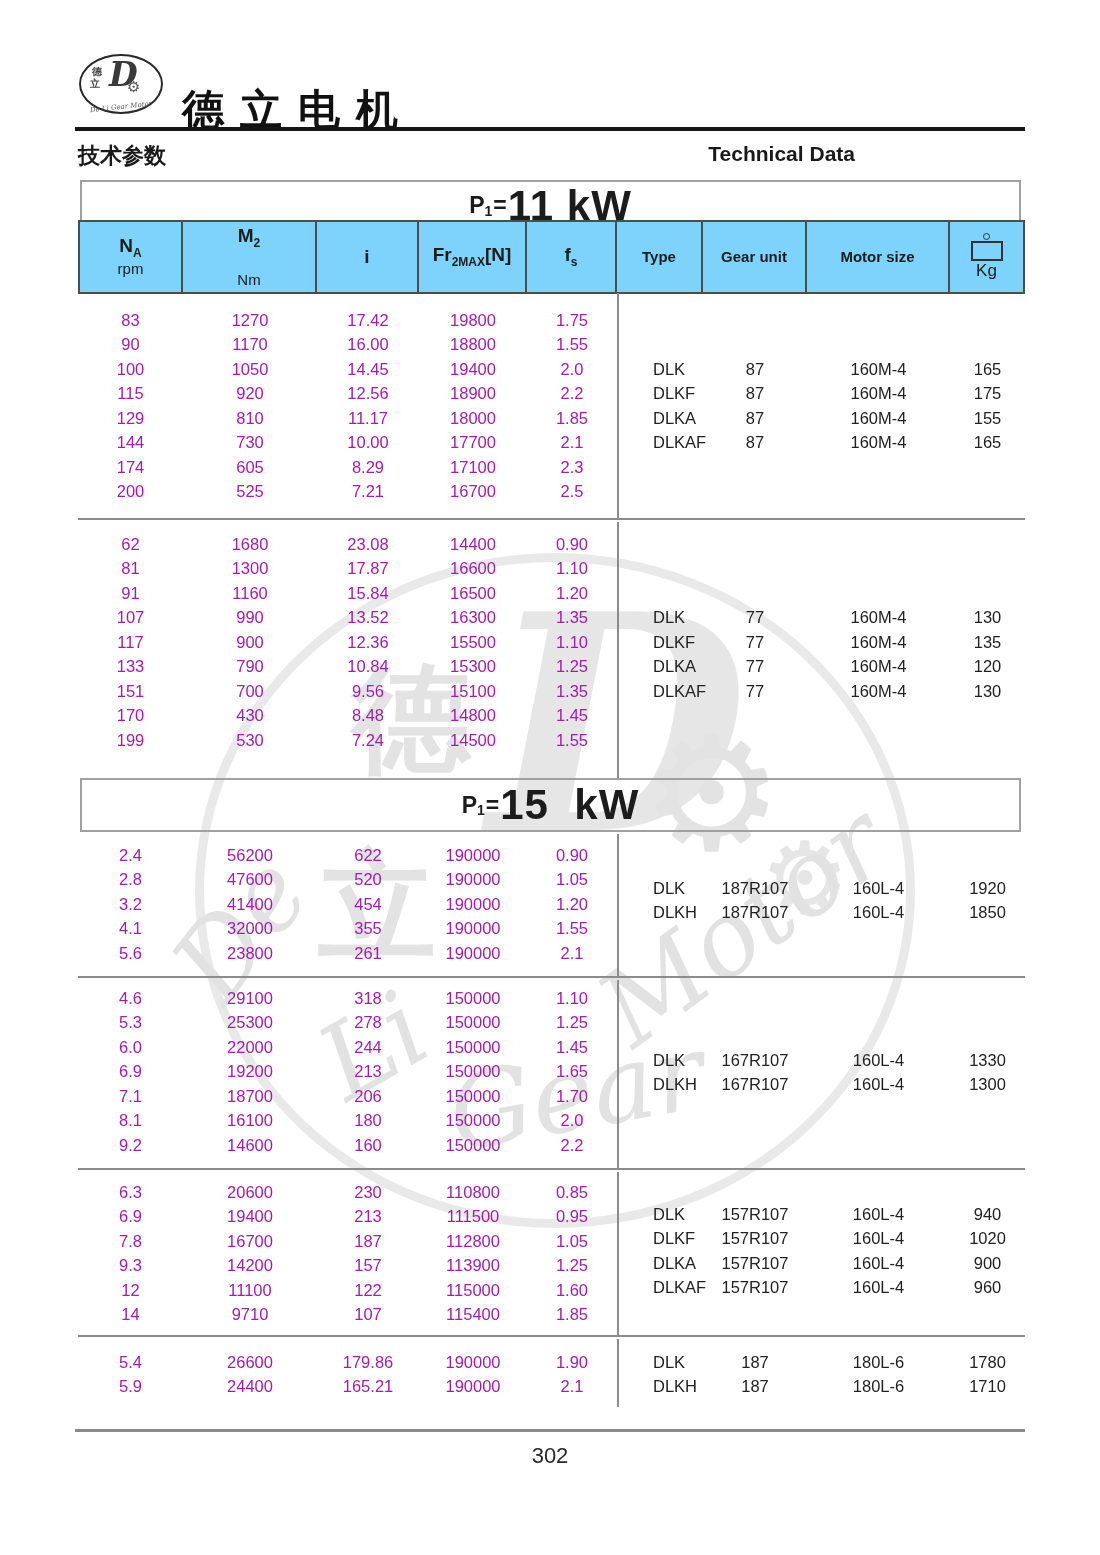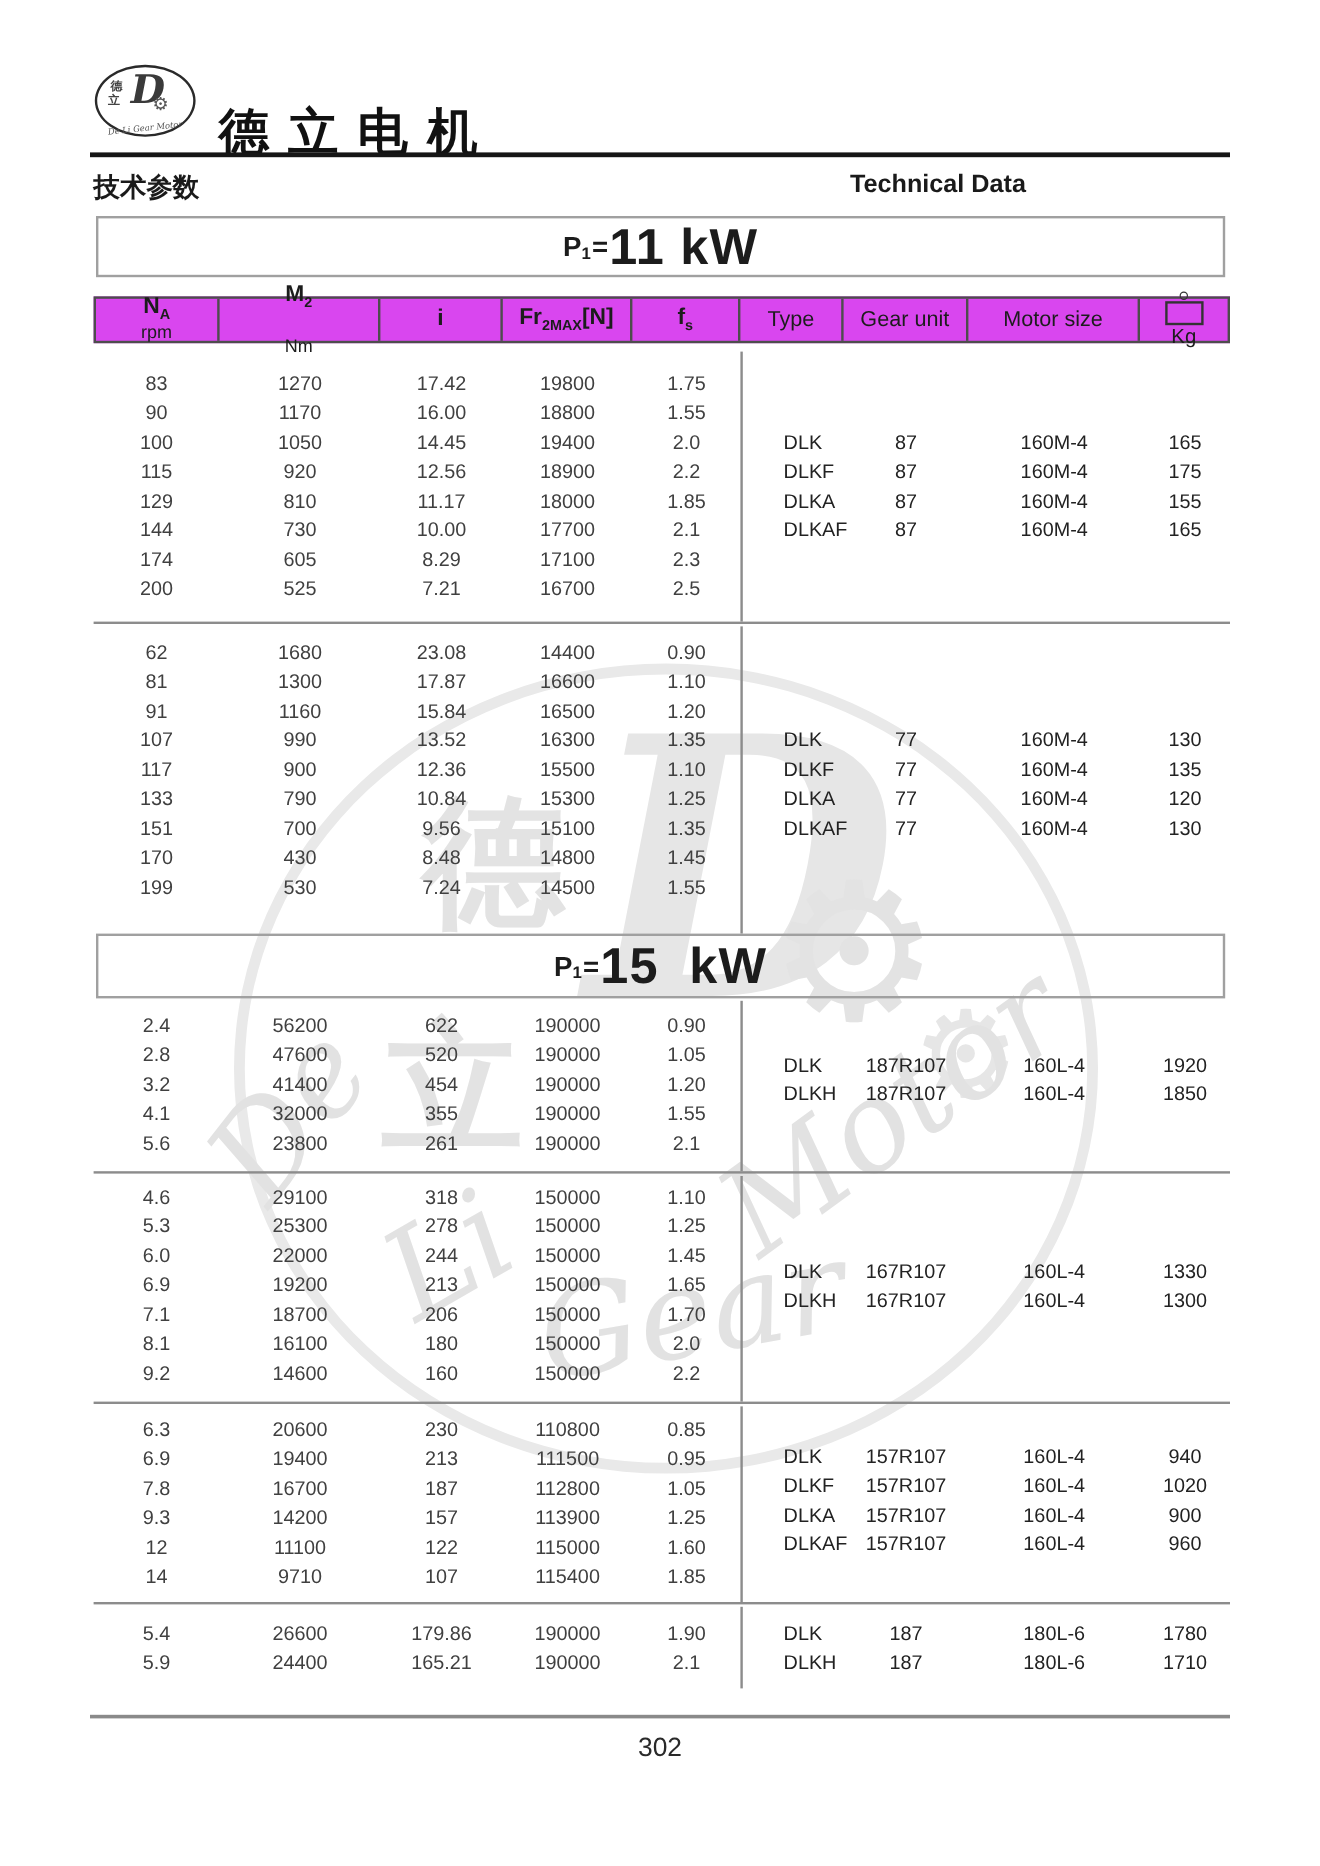--- a/index.html
+++ b/index.html
@@ -58,44 +58,44 @@
   .pbox { left:80px; width:941px; border:2px solid #a0a0a0; background:transparent;
           display:flex; align-items:center; justify-content:center; }
   .pbox-1 { top:180px; height:51px; }
   .pbox-2 { top:778px; height:54px; }
   .p-symbol { font-size:23px; font-weight:bold; }
   .p-sub { font-size:14px; font-weight:bold; position:relative; top:5px; }
   .p-eq { font-size:23px; font-weight:bold; margin:0 1px; }
   .p-val { font-size:42px; font-weight:bold; white-space:pre; letter-spacing:1px; }
 
   
-  .thead { left:78px; top:247px; width:947px; height:39px; display:flex;
-           border:2px solid #4d4d4d; background:#d946ef; }
+  .thead { left:78px; top:220px; width:947px; height:74px; display:flex;
+           border:2px solid #4d4d4d; background:#7dd3fc; }
   .thcell { border-right:2px solid #4d4d4d; display:flex; flex-direction:column;
             align-items:center; justify-content:center; line-height:1.1; }
   .thcell:last-child { border-right:none; flex:1; }
   .th-sym { font-weight:bold; font-size:19px; }
   .th-sym sub { font-size:12px; font-weight:bold; }
   .th-unit { font-size:15px; margin-top:1px; }
-  .th-label { font-weight:normal; font-size:18px; }
+  .th-label { font-weight:bold; font-size:15px; }
   .c-na { width:103px; } .c-m2 { width:134px;gap:21px; } .c-i { width:102px; }
   .c-fr { width:108px; } .c-fs { width:90px; } .c-type { width:86px; }
   .c-gear { width:104px; } .c-motor { width:143px; }
   .wicon-knob { width:7px; height:7px; border:1.5px solid #333; border-radius:50%; margin:0 auto; }
   .wicon-body { width:32px; height:20px; border:2px solid #333; margin:1px auto 0 auto; }
   .kg-label { font-size:17px; margin-top:1px; }
 
   
   .datablock { position:absolute; left:78px; width:947px; z-index:1; }
   .datablock::before { content:''; position:absolute; left:539px; top:0; bottom:0;
                        width:2px; background:#8c8c8c; }
   .sep { border-bottom:2px solid #8c8c8c; }
   .rows { position:absolute; left:0; top:var(--pt); width:539px; }
   .drow { display:grid; grid-template-columns:105px 134px 102px 108px 90px; height:24.5px;
-          align-items:center; text-align:center; font-size:16.5px; color:#404040; }
+          align-items:center; text-align:center; font-size:16.5px; color:#a21caf; }
   .motors { position:absolute; left:539px; top:calc(var(--pt) + var(--mo)); width:408px; }
   .mrow { display:grid; grid-template-columns:86px 104px 143px 75px; height:24.5px;
           align-items:center; text-align:center; font-size:16.5px; color:#222; }
   .mrow span:first-child { text-align:left; padding-left:36px; }
 
   #b0 { top:293px; height:227px; --pt:15px; --mo:49px; }
   #b1 { top:522px; height:256px; --pt:10px; --mo:73.5px; }
   #b2 { top:834px; height:144px; --pt:9px;  --mo:33px; }
   #b3 { top:980px; height:190px; --pt:6px;  --mo:62px; }
   #b4 { top:1172px; height:165px; --pt:8px; --mo:22px; }

